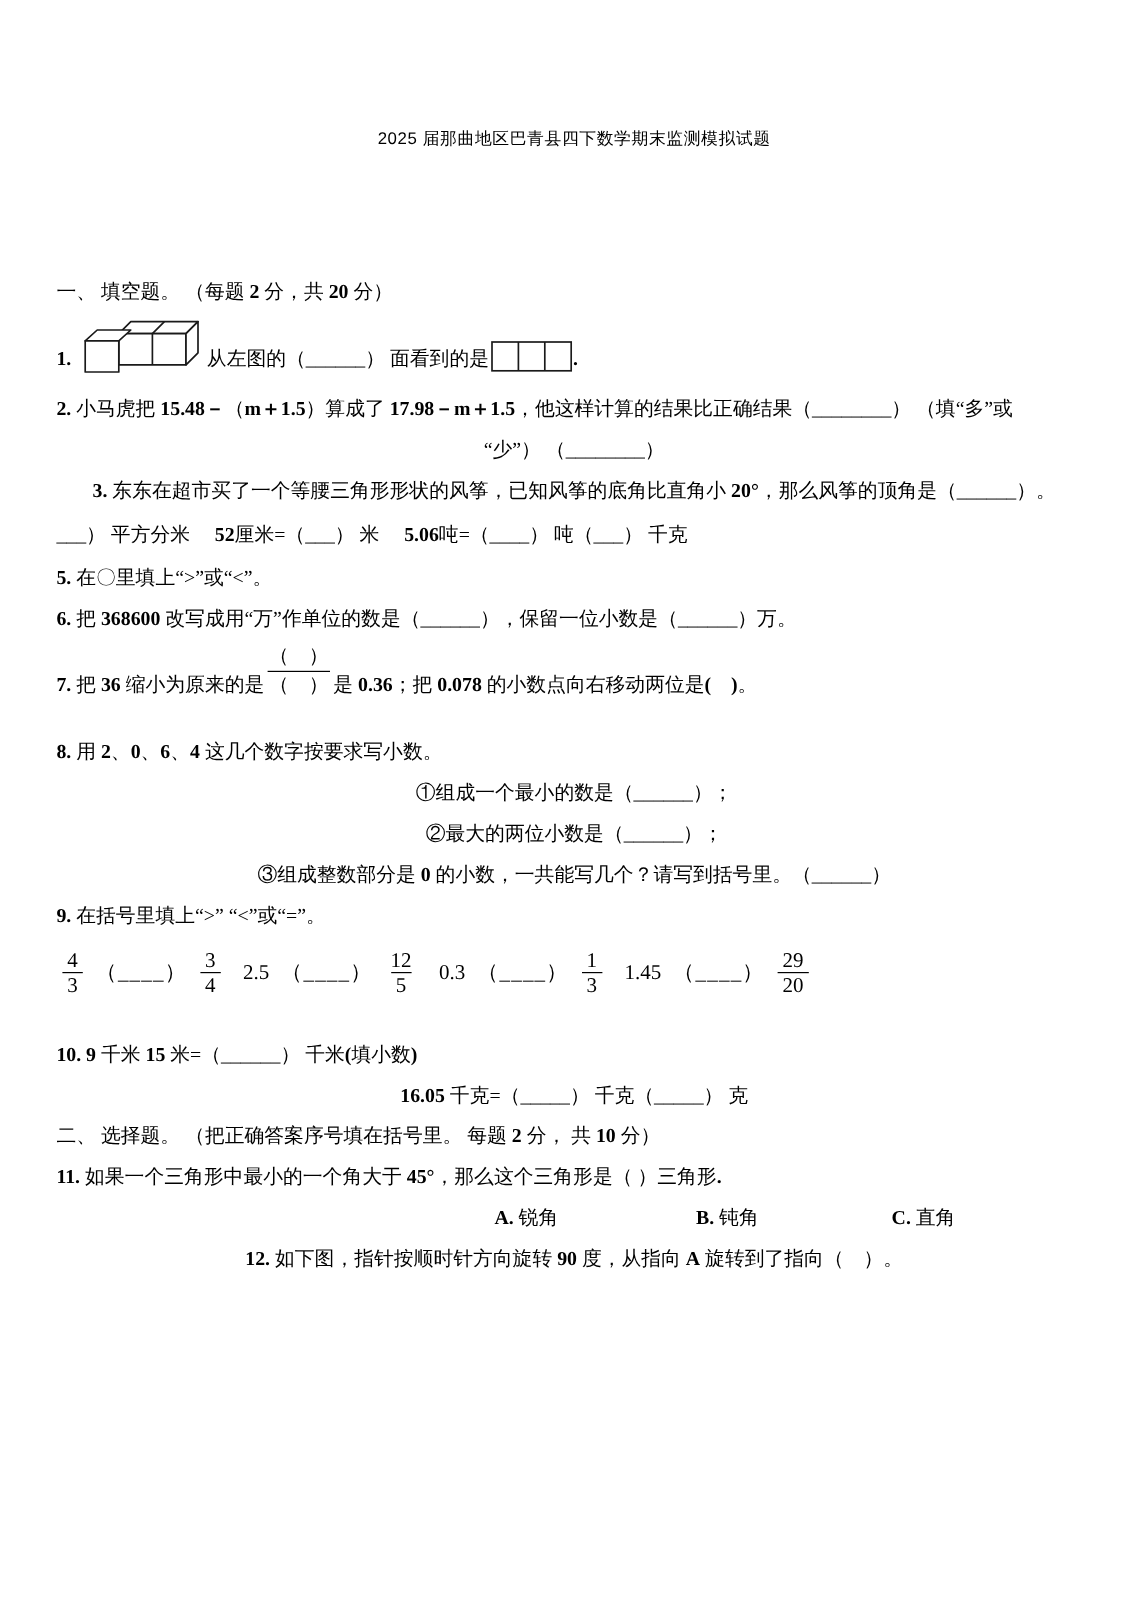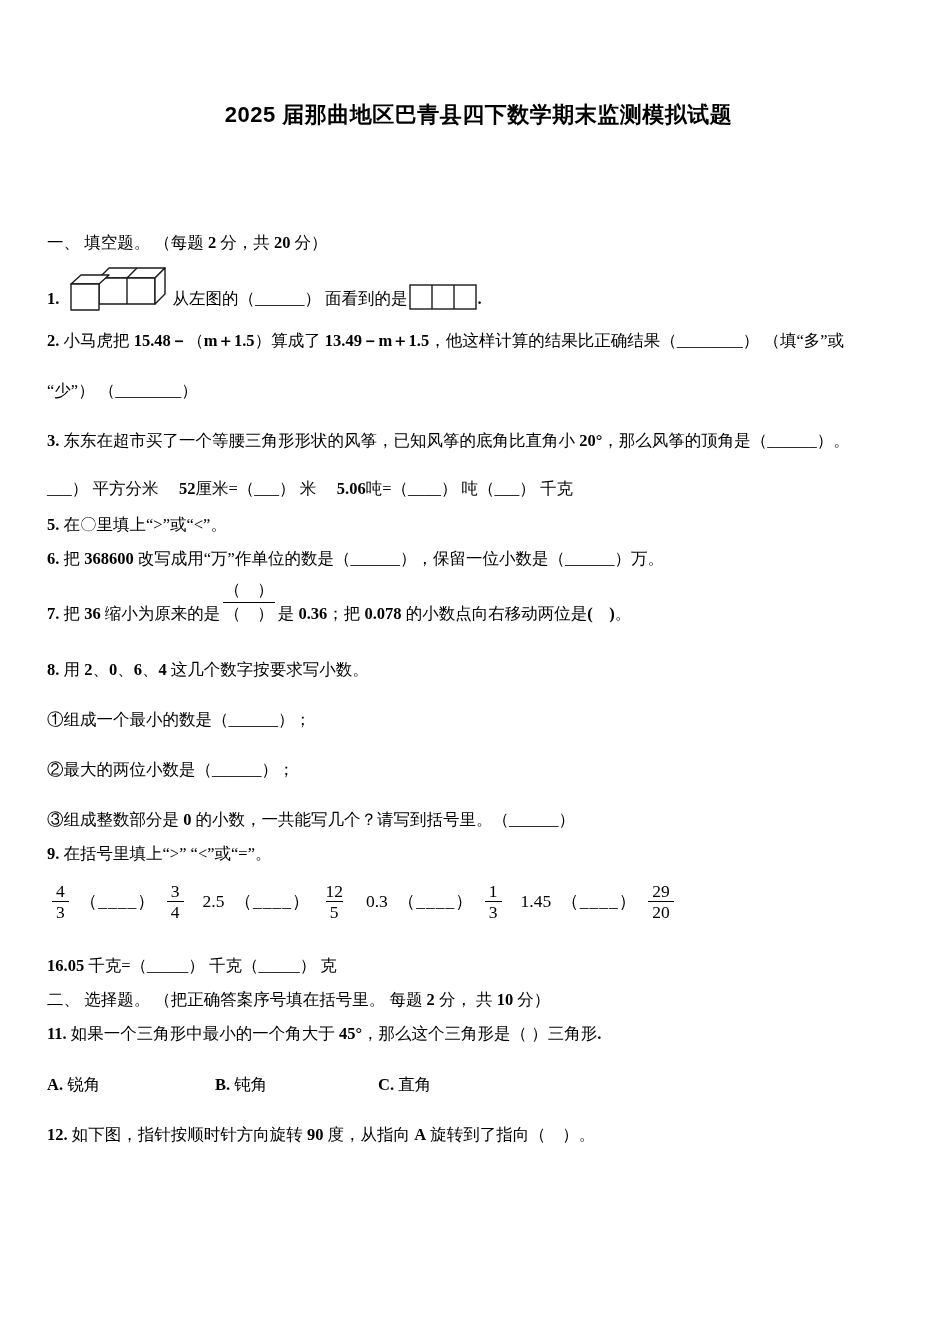--- a/index.html
+++ b/index.html
@@ -8,22 +8,22 @@
     color:#000;
     font-family:"Liberation Serif","DejaVu Serif",serif;
     font-size:16.5px;
     overflow:hidden;
   }
   .page{width:950px;height:1344px;box-sizing:border-box;padding:0 40px 0 47px;}
   .title{
     margin-top:100px;
     text-align:center;
     font-family:"Liberation Sans","DejaVu Sans",sans-serif;
-    font-weight:700;
-    font-size:22px;
+    font-weight:400;
+    font-size:14px;
     line-height:30px;
     letter-spacing:.5px;
   }
   .line{line-height:22px;white-space:pre-wrap;}
   .autonum b{font-weight:700;}
   .bold{font-weight:700;}
   .sec-heading{line-height:22px;}
   
   .q1row{display:flex;align-items:flex-end;margin-top:10px;height:48px;}
   .q1row .txt{line-height:22px;padding-bottom:2px;}
@@ -36,32 +36,32 @@
   .q7frac .fnum{position:absolute;left:0;right:0;bottom:100%;text-align:center;padding-bottom:1px;white-space:nowrap;}
   .q7frac .fden{display:inline-block;border-top:1.5px solid #000;padding:0 1px;white-space:nowrap;}
   
   .q9row{display:flex;align-items:center;margin-top:10px;height:52px;font-size:17.5px;}
   .frac9{display:inline-flex;flex-direction:column;align-items:center;line-height:20px;margin:0 5px;}
   .frac9 .fd{border-top:1.2px solid #000;padding:0 4px;}
   .frac9 .fn{padding:0 4px;}
   .q9row .blank{margin:0 6px;letter-spacing:1px;}
   .q9row .val{margin-left:14px;margin-right:4px;}
   
-  .opts{display:flex;margin-top:29px;line-height:22px;}
+  .opts{display:flex;margin-top:12px;line-height:22px;justify-content:flex-end;}
   .opt-a{width:168px;}
   .opt-b{width:163px;}
   .opt-c{width:167px;}
   .opt-d{flex:1;}
   
   .mt-sec1{margin-top:102px;}
   .mt-q2a{margin-top:18px;}
-  .mt-13{margin-top:28px;}
+  .mt-13{margin-top:12px;text-align:center;}
   .mt-12{margin-top:12px;}
   .mt-14{margin-top:14px;}
-  .mt-15{margin-top:26px;}
+  .mt-15{margin-top:15px;}
   .mt-q6{margin-top:12px;}
   .mt-q8{margin-top:34px;}
   .mt-q10{margin-top:32px;}
 </style>
 </head>
 <body>
 
 <div class="page">
 
   <div class="title">2025 届那曲地区巴青县四下数学期末监测模拟试题</div>
@@ -89,21 +89,21 @@
         <g fill="#fff" stroke="#1a1a1a" stroke-width="1.4">
           <rect x="1" y="1" width="66" height="24"></rect>
           <line x1="23" y1="1" x2="23" y2="25"></line>
           <line x1="45" y1="1" x2="45" y2="25"></line>
         </g>
       </svg>
     </span>
     <span class="txt autonum"><b>.</b></span>
   </div>
 
-  <div class="line mt-q2a autonum"><b>2.</b> 小马虎把 <b>15.48－</b>（<b>m＋1.5</b>）算成了 <b>13.49－m＋1.5</b>，他这样计算的结果比正确结果（________） （填“多”或</div>
+  <div class="line mt-q2a autonum"><b>2.</b> 小马虎把 <b>15.48－</b>（<b>m＋1.5</b>）算成了 <b>17.98－m＋1.5</b>，他这样计算的结果比正确结果（________） （填“多”或</div>
   <div class="line mt-13 autonum">“少”） （________）</div>
 
   <div class="line mt-13 autonum"><b>3.</b> 东东在超市买了一个等腰三角形形状的风筝，已知风筝的底角比直角小 <b>20°</b>，那么风筝的顶角是（______）。</div>
 
   <div class="line mt-15 autonum">___） 平方分米　 <b>52</b>厘米=（___） 米　 <b>5.06</b>吨=（____） 吨（___） 千克</div>
 
   <div class="line mt-14 autonum"><b>5.</b> 在〇里填上“&gt;”或“&lt;”。</div>
 
   <div class="line mt-q6 autonum"><b>6.</b> 把 <b>368600</b> 改写成用“万”作单位的数是（______），保留一位小数是（______）万。</div>
 
@@ -141,20 +141,21 @@
         <span class="fd">3</span>
       </span>
     <span class="val">1.45</span>
     <span class="blank">（____）</span>
     <span class="frac9">
         <span class="fn">29</span>
         <span class="fd">20</span>
       </span>
   </div>
 
+  <div class="line mt-q10 autonum"><b>10.</b> <b>9</b> 千米 <b>15</b> 米=（______） 千米<b>(</b>填小数<b>)</b></div>
   <div class="line mt-13 autonum"><b>16.05</b> 千克=（_____） 千克（_____） 克</div>
 
   <div class="sec-heading mt-12 autonum">二、 选择题。 （把正确答案序号填在括号里。 每题 <b>2</b> 分， 共 <b>10</b> 分）</div>
 
   <div class="line mt-12 autonum"><b>11.</b> 如果一个三角形中最小的一个角大于 <b>45°</b>，那么这个三角形是（ ）三角形<b>.</b></div>
 
   <div class="opts">
     <span class="opt-a autonum"><b>A.</b> 锐角</span>
     <span class="opt-b autonum"><b>B.</b> 钝角</span>
     <span class="opt-c autonum"><b>C.</b> 直角</span>

